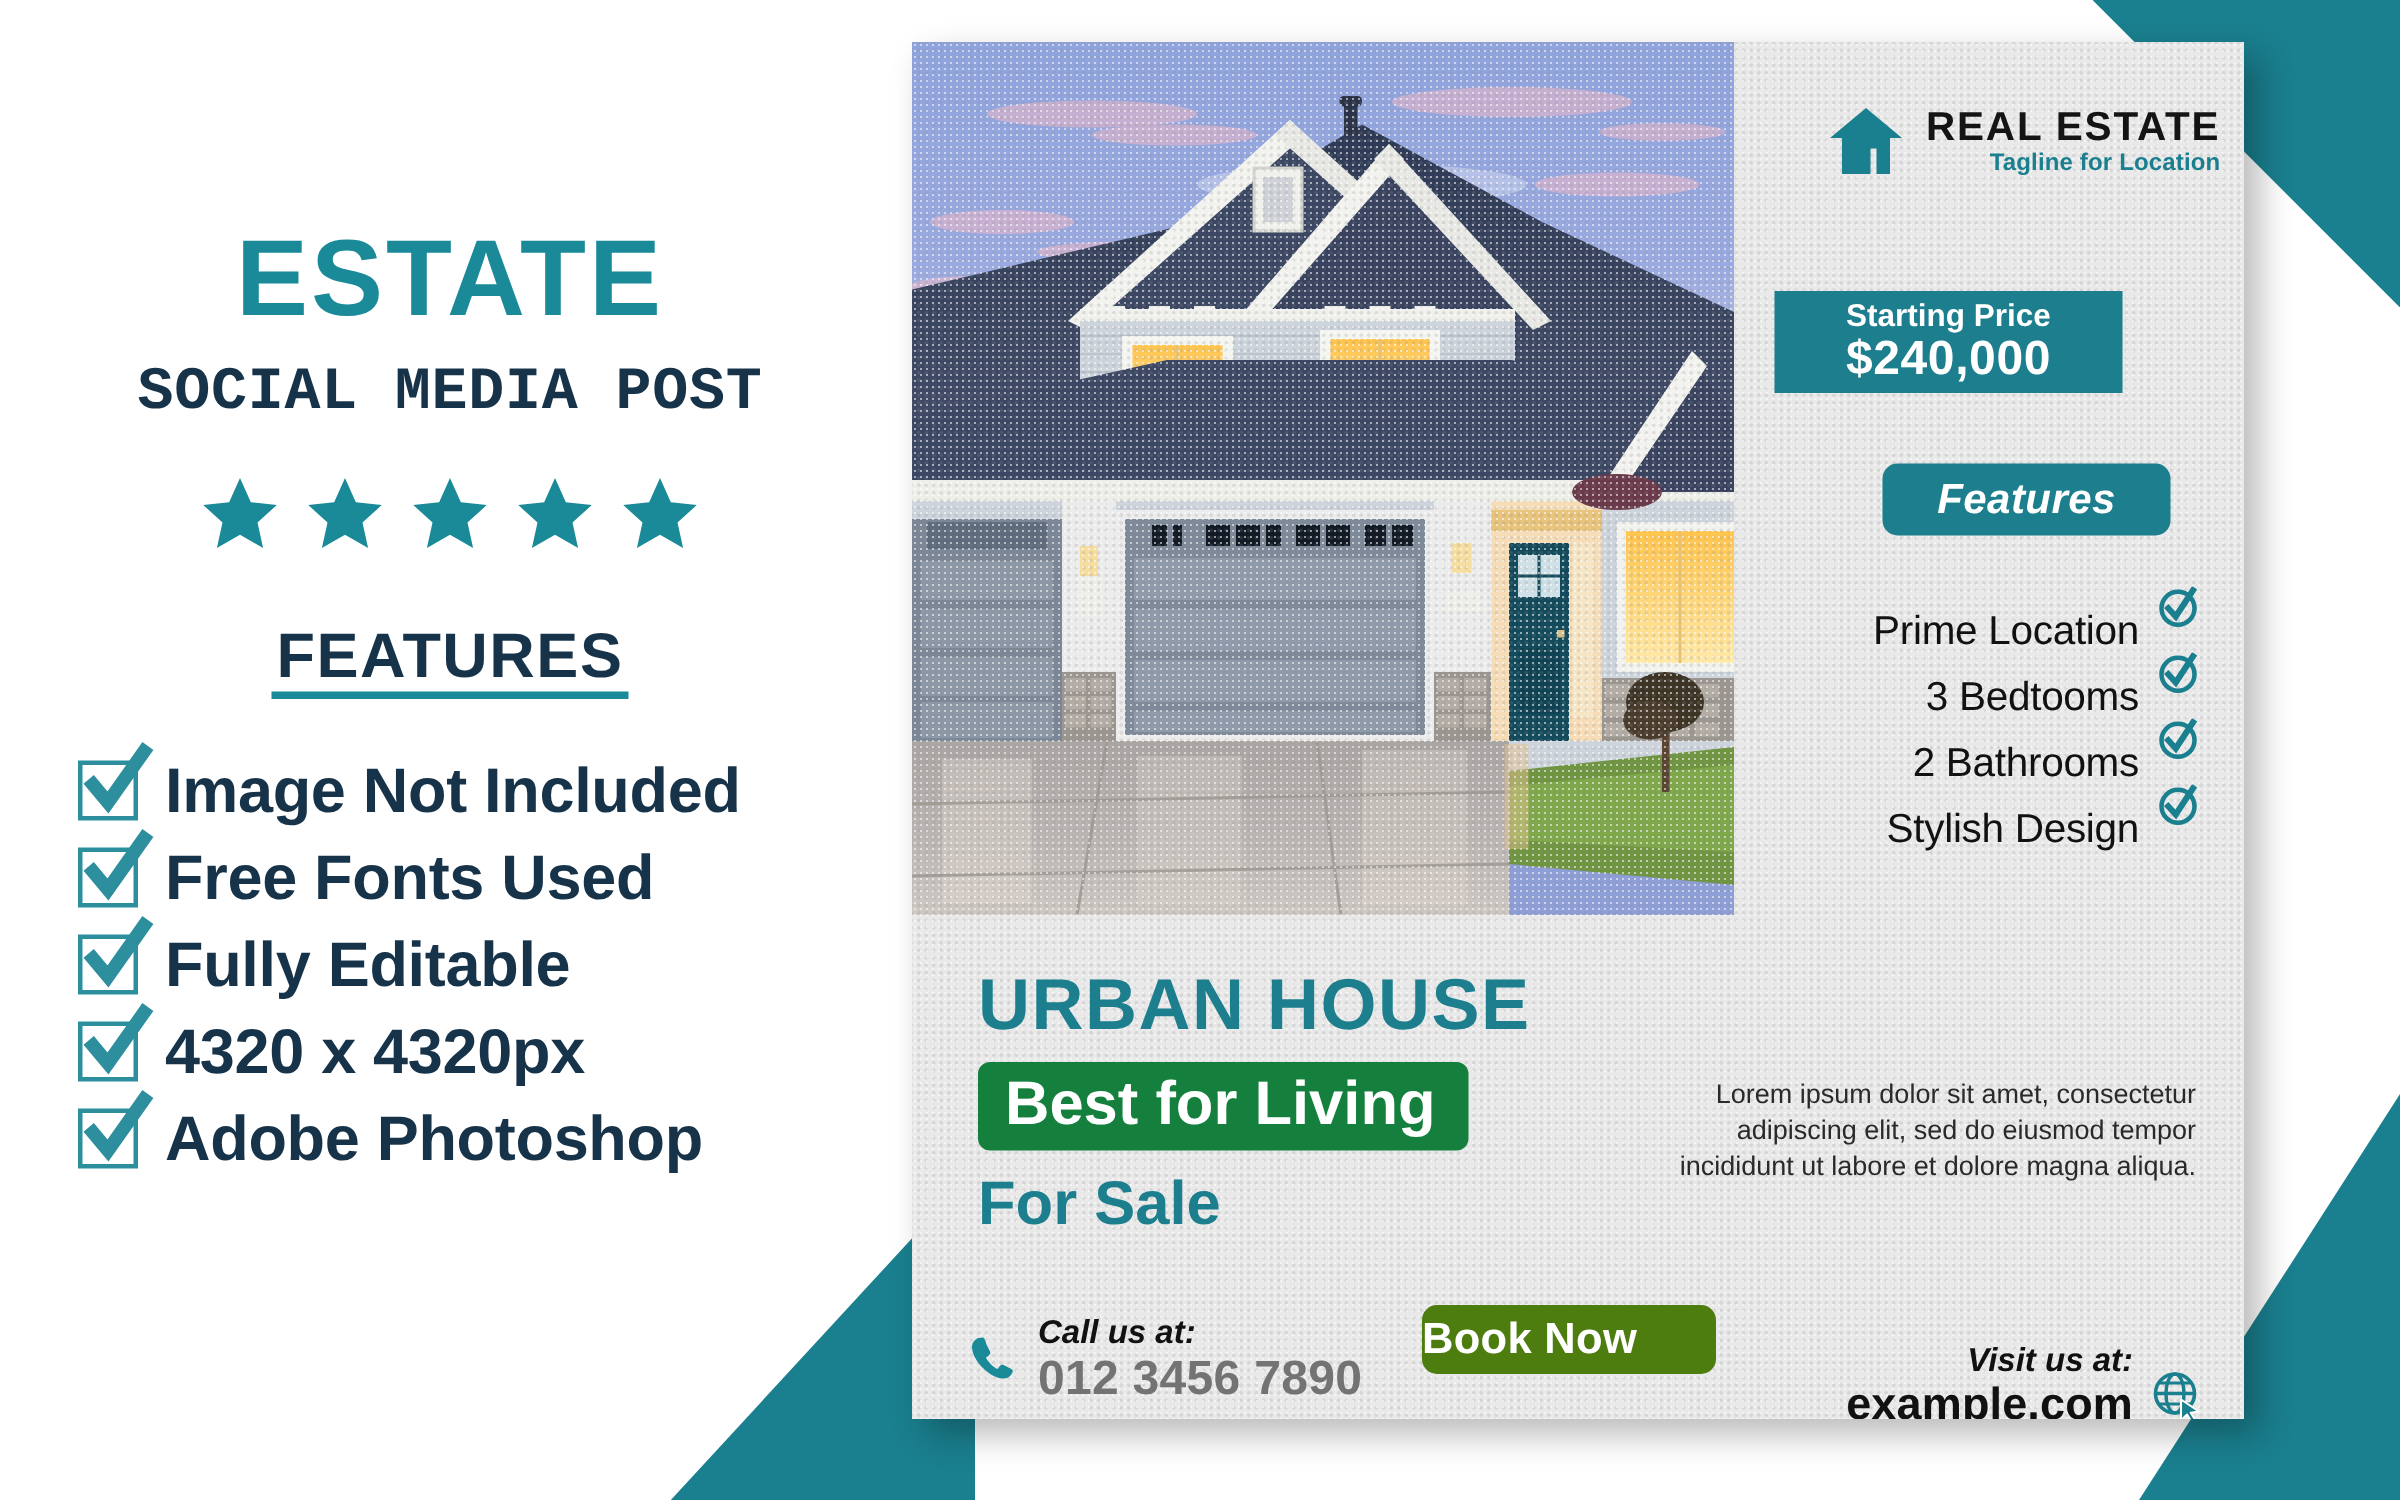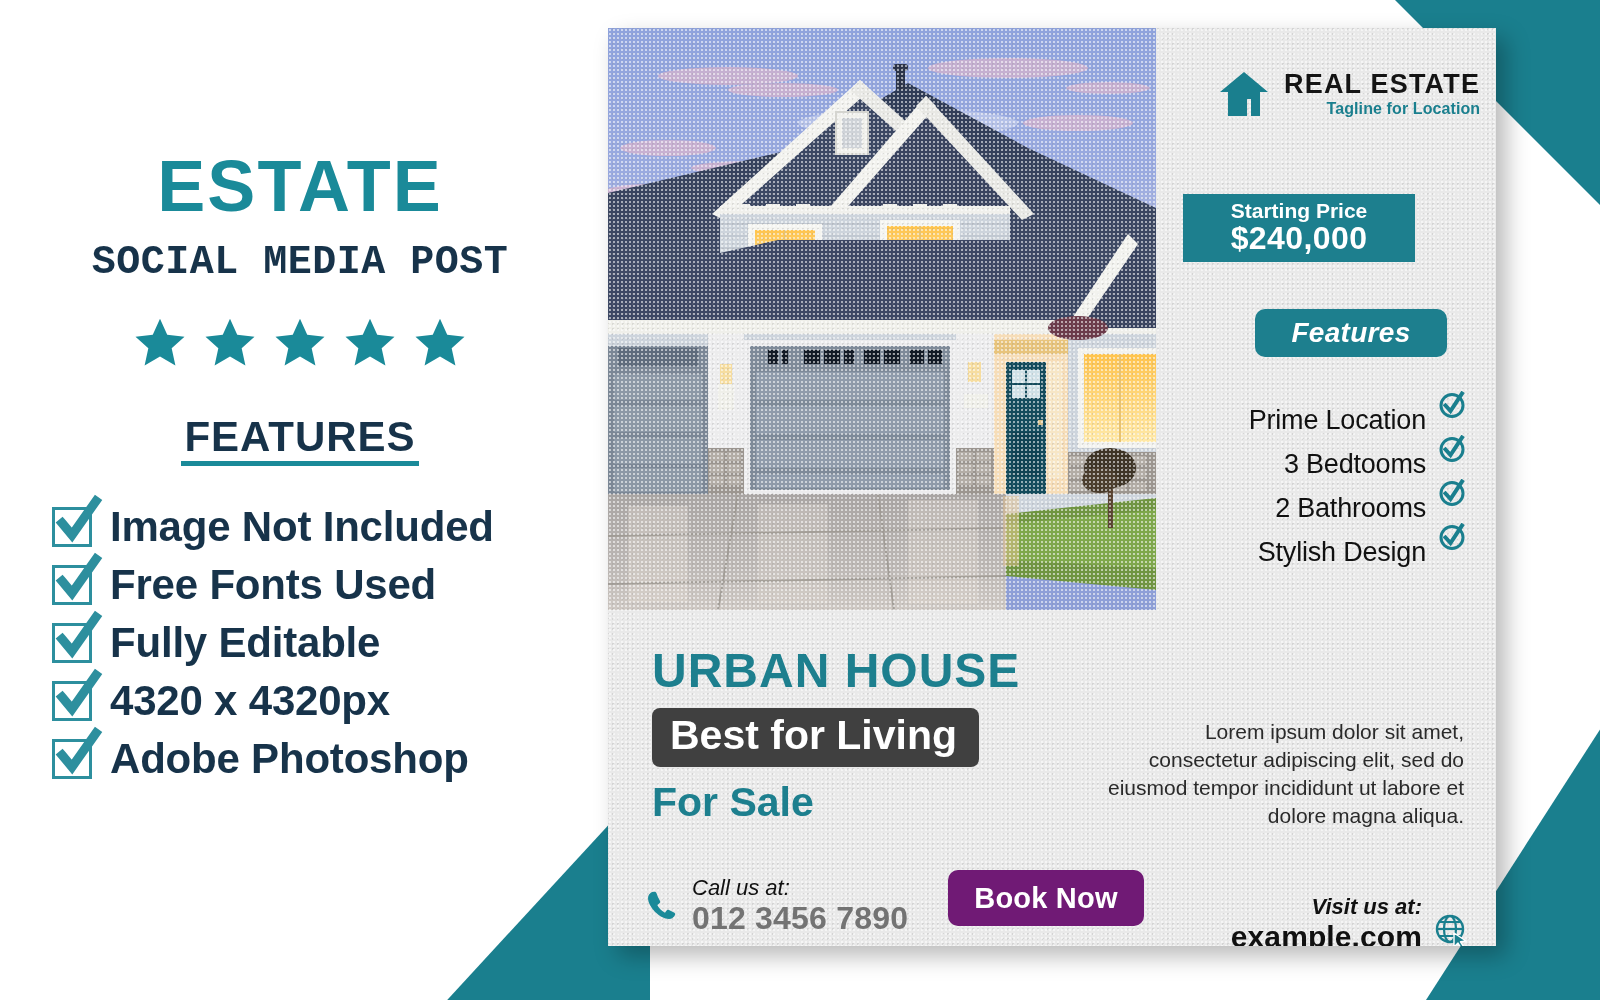--- a/index.html
+++ b/index.html
@@ -275,81 +275,81 @@
   .h-urban {
     font-size: 48px;
     font-weight: bold;
     color: #1d7f8e;
     letter-spacing: 1px;
     line-height: 1.05;
   }
   .h-best {
     display: inline-block;
     margin-top: 12px;
-    background: #404040;
+    background: #15803d;
     border-radius: 8px;
     padding: 5px 22px 9px 18px;
     font-size: 41px;
     font-weight: bold;
     color: #ffffff;
     line-height: 1.1;
   }
   .h-sale {
     margin-top: 13px;
     font-size: 41px;
     font-weight: bold;
     color: #1d7f8e;
     line-height: 1.1;
   }
 
   .lorem {
     position: absolute;
     right: 32px; top: 690px;
     width: 372px;
     text-align: right;
-    font-size: 21px;
+    font-size: 18px;
     line-height: 1.33;
     color: #2a2a2a;
     z-index: 3;
   }
 
   
   .call {
     position: absolute;
     left: 36px; top: 848px;
     display: flex;
     align-items: center;
     gap: 14px;
     z-index: 3;
   }
   .phone-icon { width: 34px; height: 34px; display: block; }
   .call-txt { line-height: 1.12; }
   .call-lab {
     font-size: 22px;
-    font-weight: normal;
+    font-weight: bold;
     font-style: italic;
     color: #111111;
   }
   .call-num {
     font-size: 32px;
     font-weight: bold;
     color: #737373;
     letter-spacing: 0.2px;
   }
 
   .book-btn {
     position: absolute;
     left: 340px; top: 842px;
-    width: 196px; height: 56px;
-    background: #701a75;
+    width: 196px; height: 46px;
+    background: #4d7c0f;
     border-radius: 10px;
     border: none;
     display: flex;
     align-items: center;
-    justify-content: center;
+    justify-content: flex-start;
     cursor: pointer;
     z-index: 3;
     font-family: "Liberation Sans", sans-serif;
   }
   .book-btn span {
     font-size: 29px;
     font-weight: bold;
     color: #ffffff;
     letter-spacing: 0.2px;
   }

